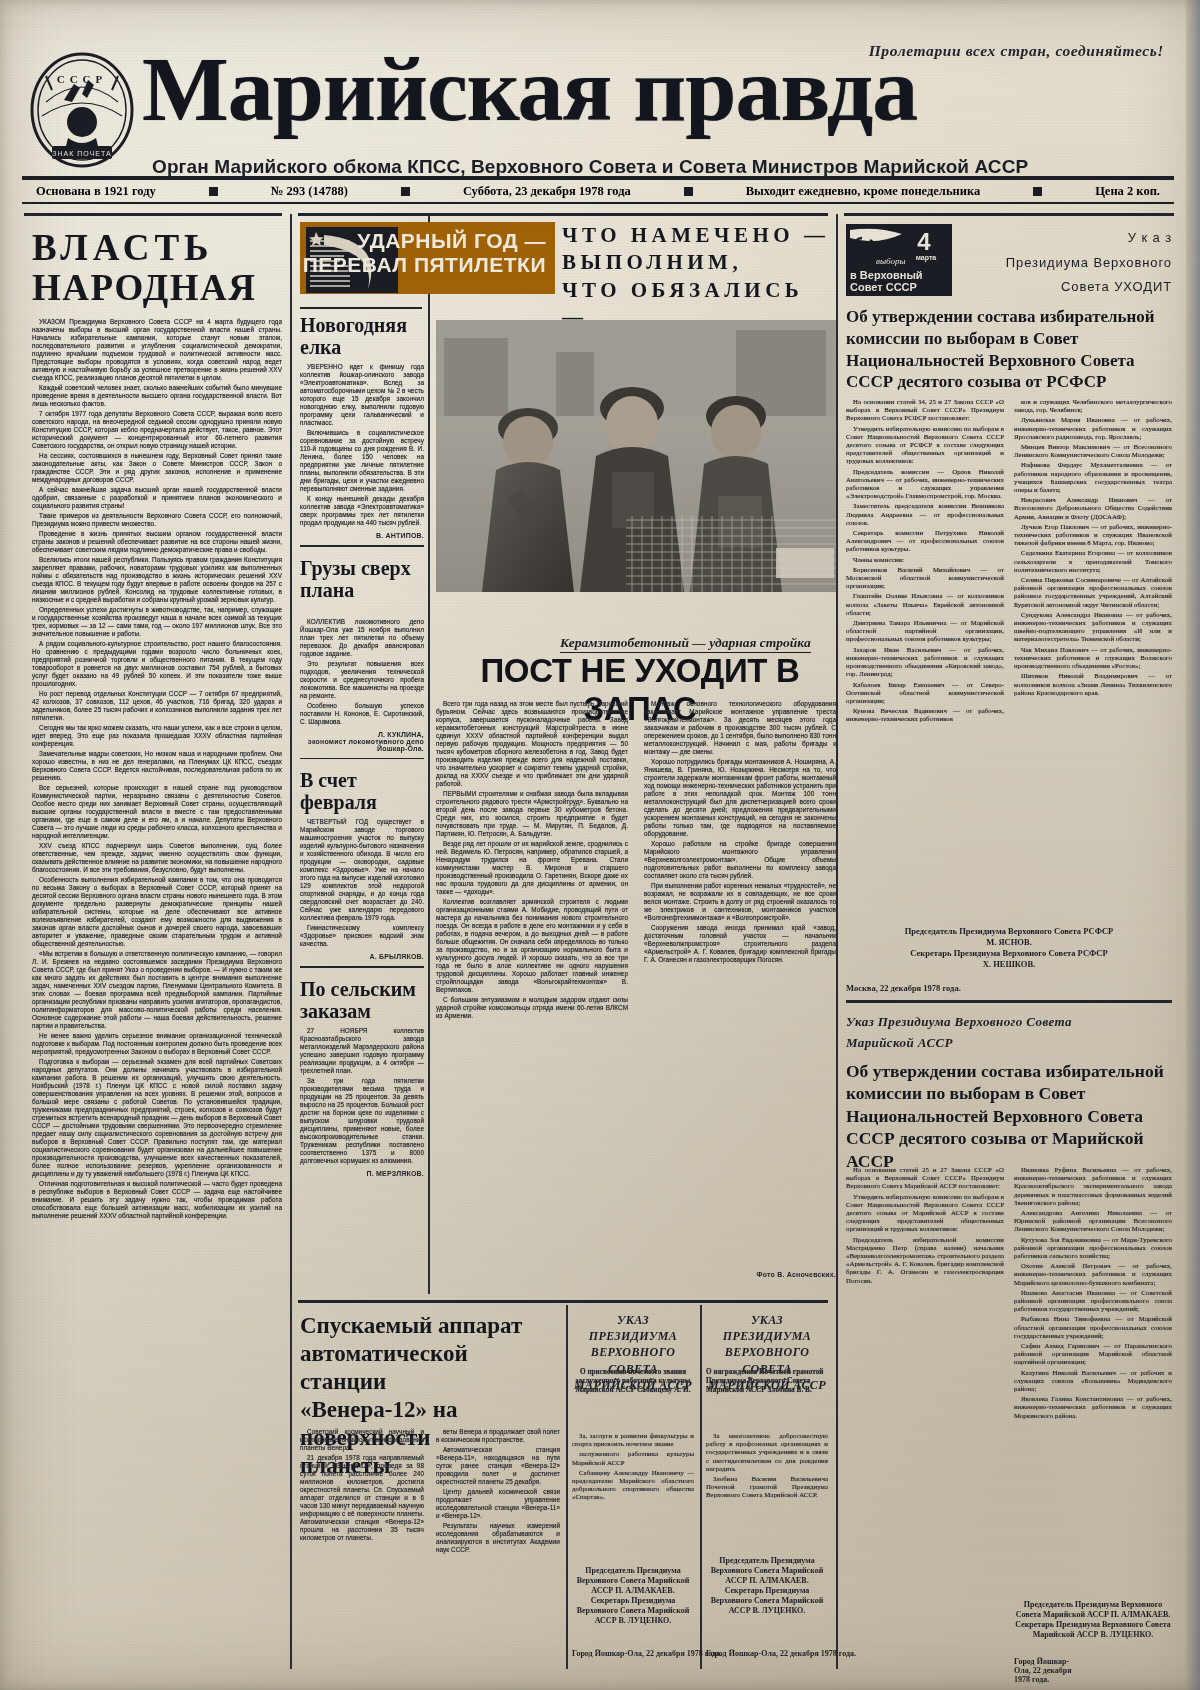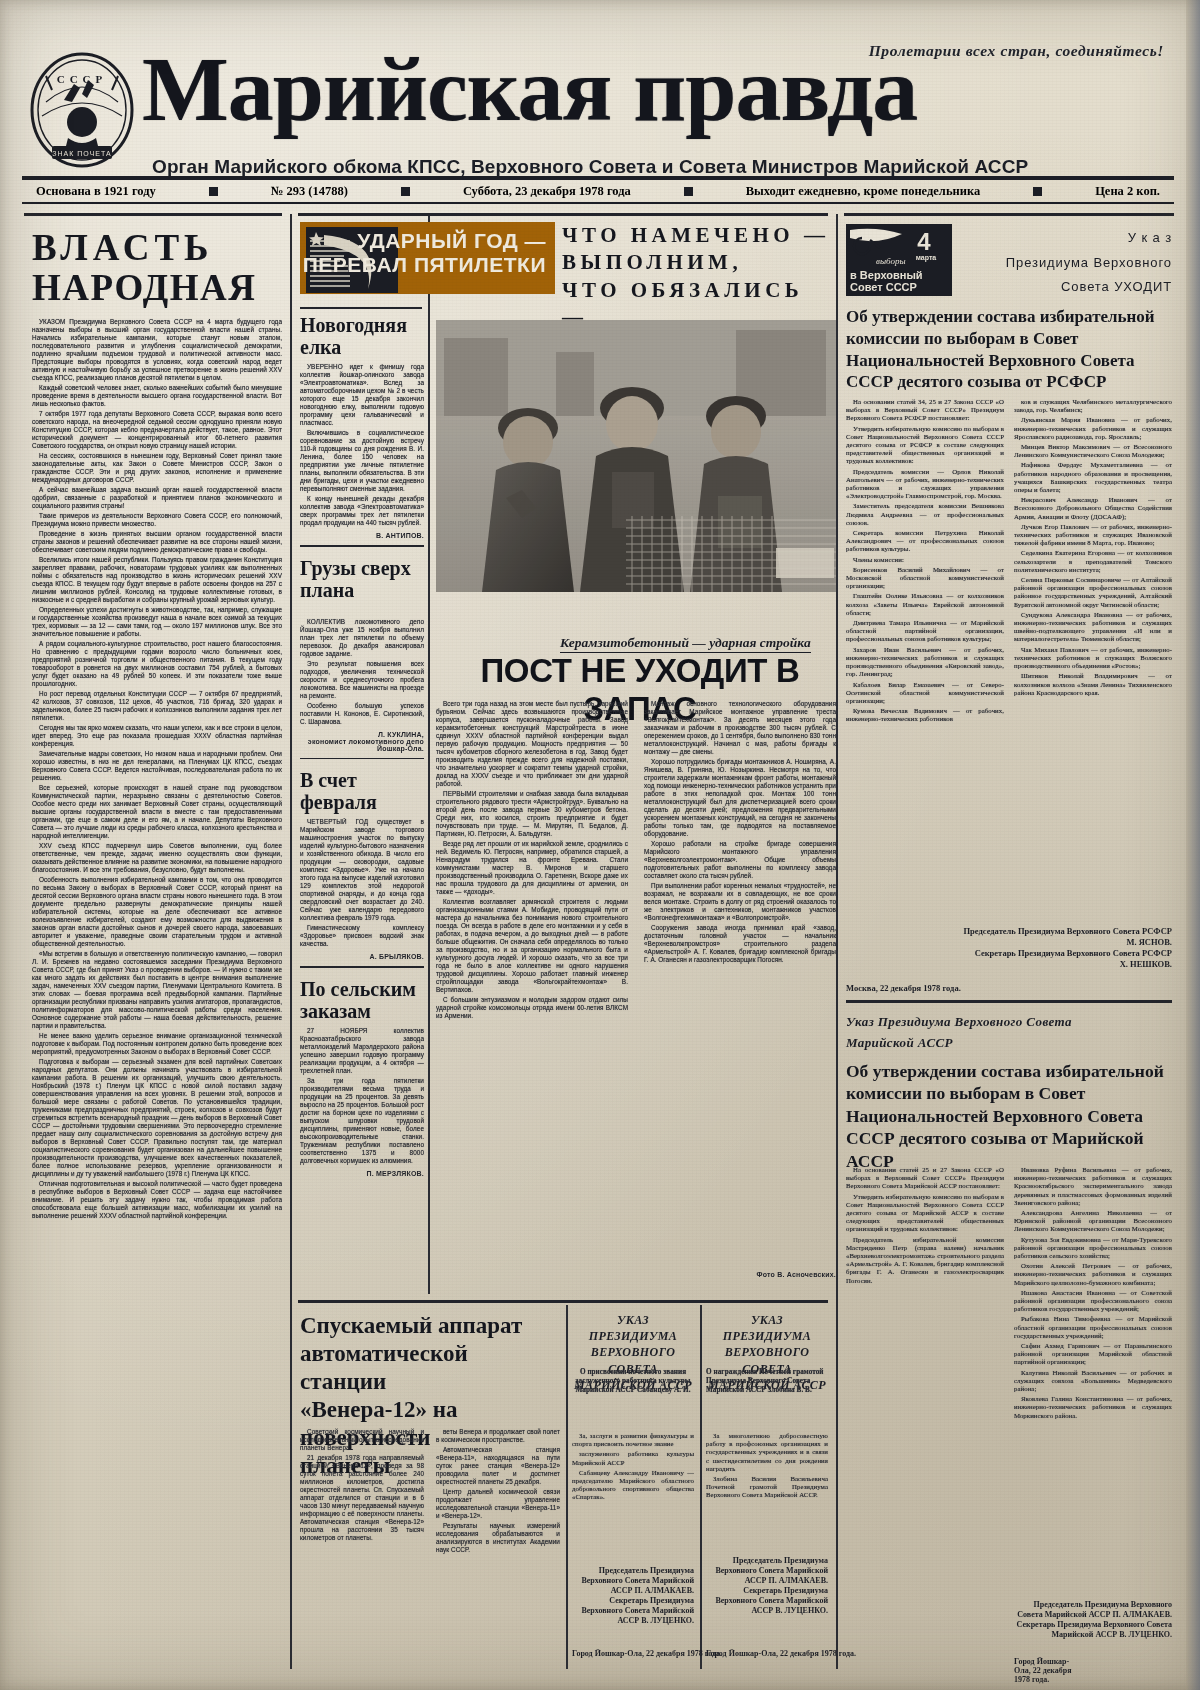--- a/index.html
+++ b/index.html
@@ -78,21 +78,21 @@
 
   
   .bodytext{font-family:"Liberation Sans",sans-serif;font-size:6.4px;line-height:8.0px;
     text-align:justify;color:#2b2d34;overflow:hidden;
     text-shadow:0 0 .7px rgba(43,45,52,.75);letter-spacing:.05px;}
   .bodytext.serif{font-family:"Liberation Serif",serif;font-size:6.8px;line-height:8.2px;}
   .bodytext p{margin:0 0 2px 0;text-indent:7px;}
   .byline{font-family:"Liberation Sans",sans-serif;font-weight:bold;font-size:7px;
     text-align:right;color:#23252c;margin-top:3px;letter-spacing:.2px;}
   .sigblock{font-family:"Liberation Serif",serif;font-weight:bold;font-size:8.5px;line-height:11px;
-    text-align:right;color:#1b1d25;}
+    text-align:center;color:#1b1d25;}
   .dateline{font-family:"Liberation Serif",serif;font-weight:bold;font-size:8.5px;color:#1b1d25;margin-top:5px;}
 
   .photo{position:absolute;overflow:hidden;background:#8d8a83;}
   .photo .ph{position:absolute;inset:0;}
 
   .elogo{position:absolute;background:#1b1d24;overflow:hidden;}
 </style>
 </head>
 <body>
 

